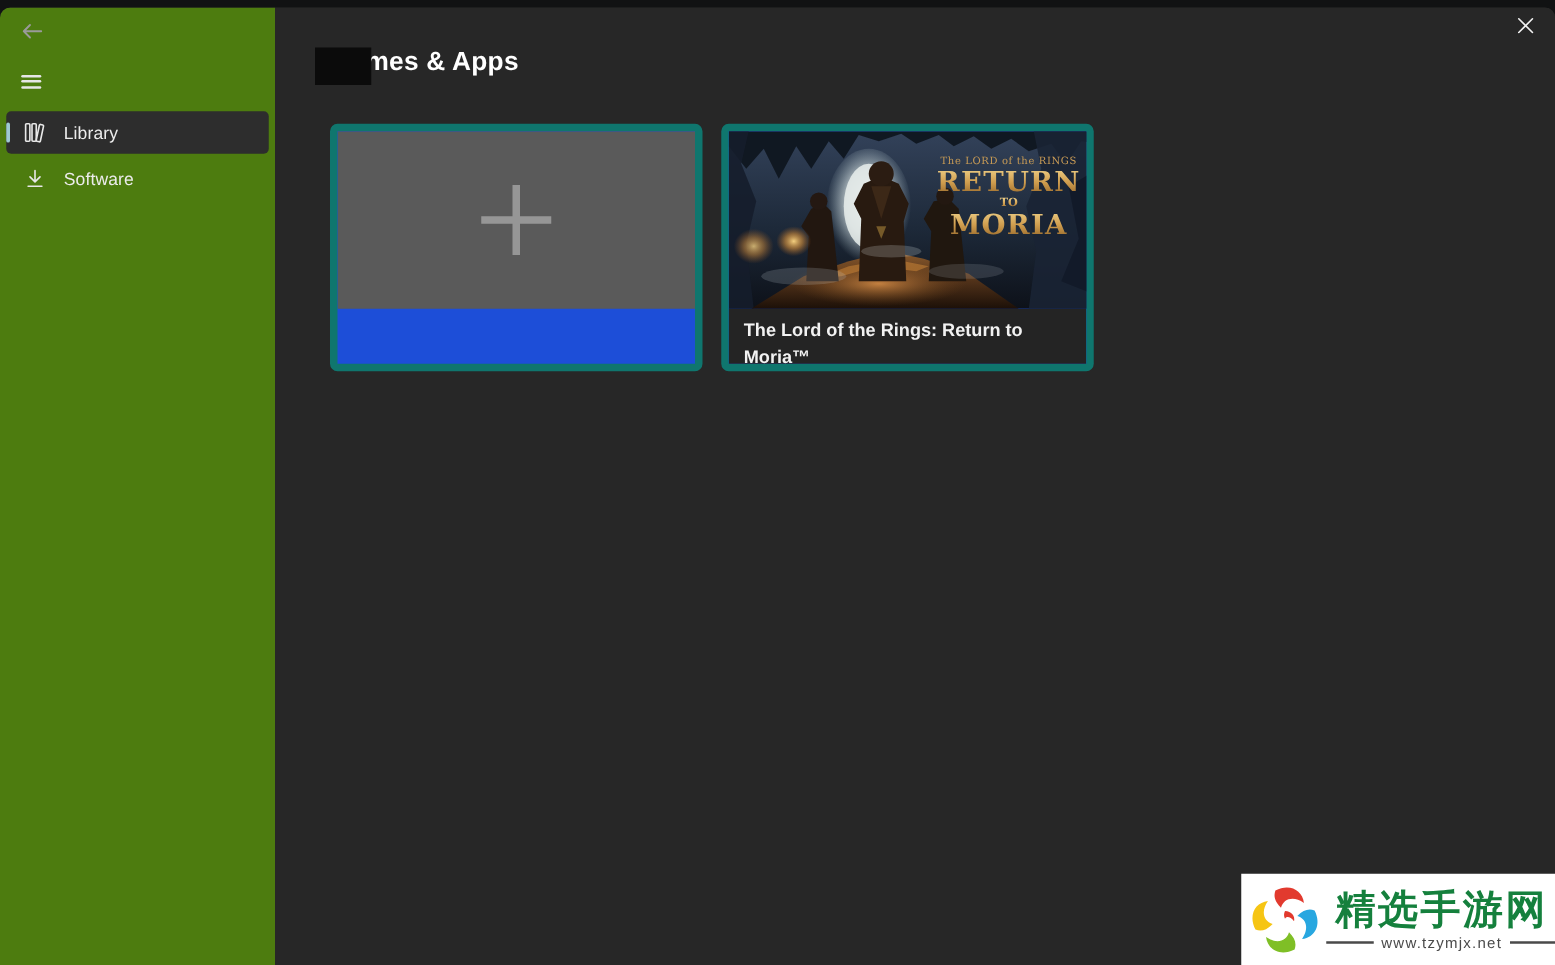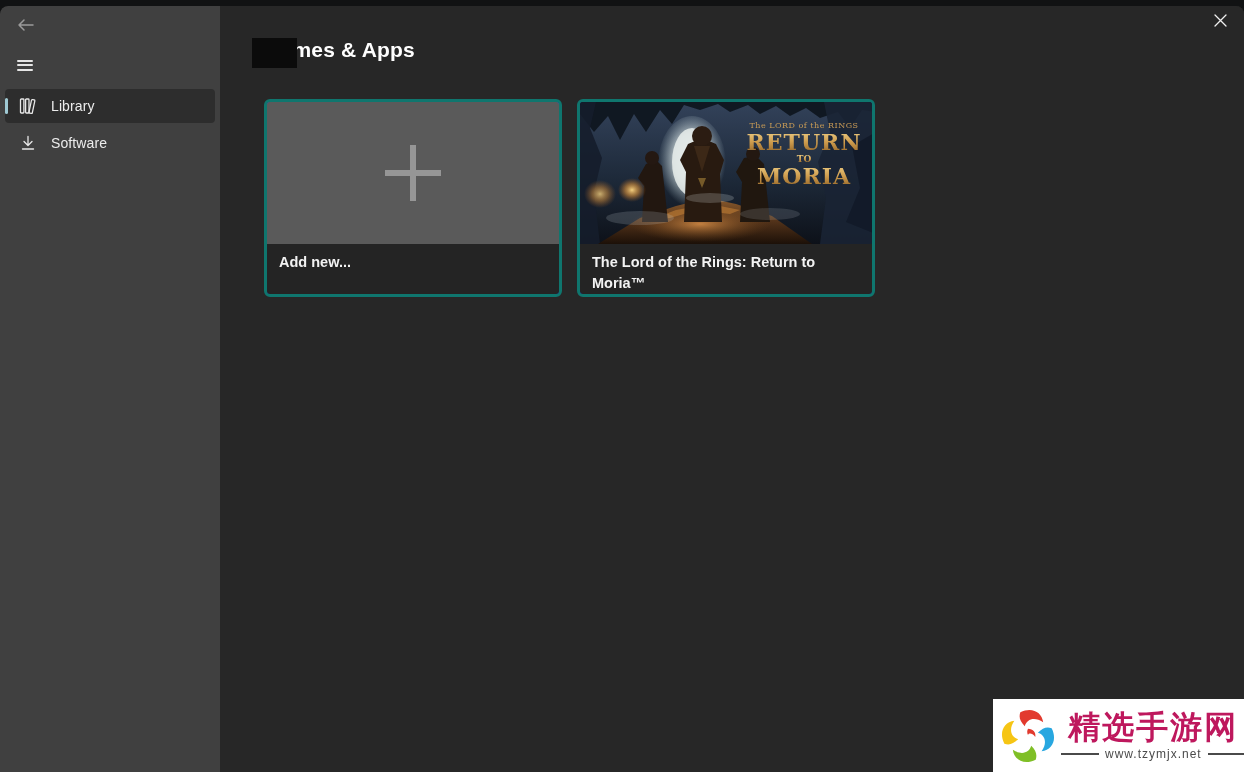--- a/index.html
+++ b/index.html
@@ -3,21 +3,21 @@
 <meta charset="utf-8">
 <style>
   * { margin:0; padding:0; box-sizing:border-box; }
   html,body { width:1244px; height:772px; background:#111213; overflow:hidden;
               font-family:"Liberation Sans", sans-serif; }
   .window { position:absolute; left:0; top:6px; width:1244px; height:766px;
             background:#272727; border-radius:8px 8px 0 0; overflow:hidden; }
 
   
   .sidebar { position:absolute; left:0; top:0; width:220px; height:100%;
-             background:#404040; border-radius:8px 0 0 0; }
+             background:#4d7c0f; border-radius:8px 0 0 0; }
   .icon-btn { position:absolute; width:34px; height:30px; display:flex; align-items:center;
               justify-content:center; background:transparent; border:none; cursor:pointer;
               border-radius:4px; }
   .back-btn { left:8px; top:5px; }
   .menu-btn { left:8px; top:44px; }
   .menu-btn .bar { display:block; width:16px; height:2px; background:#e6e6e6; border-radius:1px;
                    margin:2.5px 0; }
   .nav { position:absolute; left:0; top:80px; width:100%; }
   .nav-item { position:relative; margin:3px 5px; height:34px; display:flex; align-items:center;
               border-radius:4px; cursor:pointer; color:#ececec; font-size:14px; }
@@ -29,21 +29,21 @@
   .nav-item .nav-label { letter-spacing:.1px; }
 
   
   .main { position:absolute; left:220px; top:0; right:0; bottom:0; background:#272727; }
   .page-title { position:absolute; left:44px; top:32px; font-size:21px; font-weight:700;
                 color:#ffffff; letter-spacing:.2px; }
   .redaction { position:absolute; left:32px; top:32px; width:45px; height:30px;
                background:#0b0b0b; z-index:5; }
 
   .cards { position:absolute; left:44px; top:93px; display:flex; gap:15px; }
-  .card { width:298px; height:198px; border:3px solid #0f766e; border-radius:6px;
+  .card { width:298px; height:198px; border:6px solid #0f766e; border-radius:6px;
           background:#1d4ed8; overflow:hidden; cursor:pointer; }
   .card-img { position:relative; width:100%; height:142px; }
   .addnew .card-img { background:#5a5a5a; }
   .plus { position:absolute; left:50%; top:50%; transform:translate(-50%,-50%);
           width:56px; height:56px; }
   .plus:before, .plus:after { content:""; position:absolute; background:#969696; }
   .plus:before { left:0; top:25px; width:56px; height:6px; }
   .plus:after  { left:25px; top:0; width:6px; height:56px; }
   .card-label { height:55px; padding:8px 12px 0 12px; color:#f2f2f2; font-size:14.5px;
                 font-weight:700; line-height:1.45; background:#242424; }
@@ -52,21 +52,21 @@
   
   .close-btn { position:absolute; right:10px; top:2px; width:28px; height:28px;
                background:transparent; border:none; cursor:pointer; display:flex;
                align-items:center; justify-content:center; border-radius:4px; z-index:10; }
 
   
   .watermark { position:absolute; right:0; bottom:0; width:251px; height:73px;
                background:#ffffff; display:flex; align-items:center; z-index:20; }
   .wm-logo { width:58px; height:58px; margin-left:6px; flex:0 0 auto; }
   .wm-text { display:flex; flex-direction:column; align-items:center; margin-left:4px; }
-  .wm-name { font-size:32px; font-weight:700; color:#be185d; letter-spacing:2px;
+  .wm-name { font-size:32px; font-weight:700; color:#15803d; letter-spacing:2px;
              line-height:1.1; white-space:nowrap; }
   .wm-url-row { display:flex; align-items:center; gap:6px; margin-top:2px; }
   .wm-dash { width:38px; height:2px; background:#4a4a4a; }
   .wm-url { font-size:12px; font-weight:400; color:#4a4a4a; letter-spacing:1px; }
 </style>
 </head>
 <body>
 
 <div class="window">
 
@@ -121,21 +121,20 @@
 
     <div class="page-title">Games &amp; Apps</div>
     <div class="redaction"></div>
 
     <div class="cards">
 
       <div class="card addnew">
         <div class="card-img">
           <div class="plus"></div>
         </div>
-        <div class="card-label">Add new...</div>
       </div>
 
       <div class="card game">
         <div class="card-img">
           <svg width="296" height="142" viewBox="0 0 296 142">
             <defs>
               <linearGradient id="bgG" x1="0" y1="0" x2="0" y2="1">
                 <stop offset="0" stop-color="#33425a"></stop>
                 <stop offset="0.55" stop-color="#1d2939"></stop>
                 <stop offset="1" stop-color="#0d1119"></stop>

